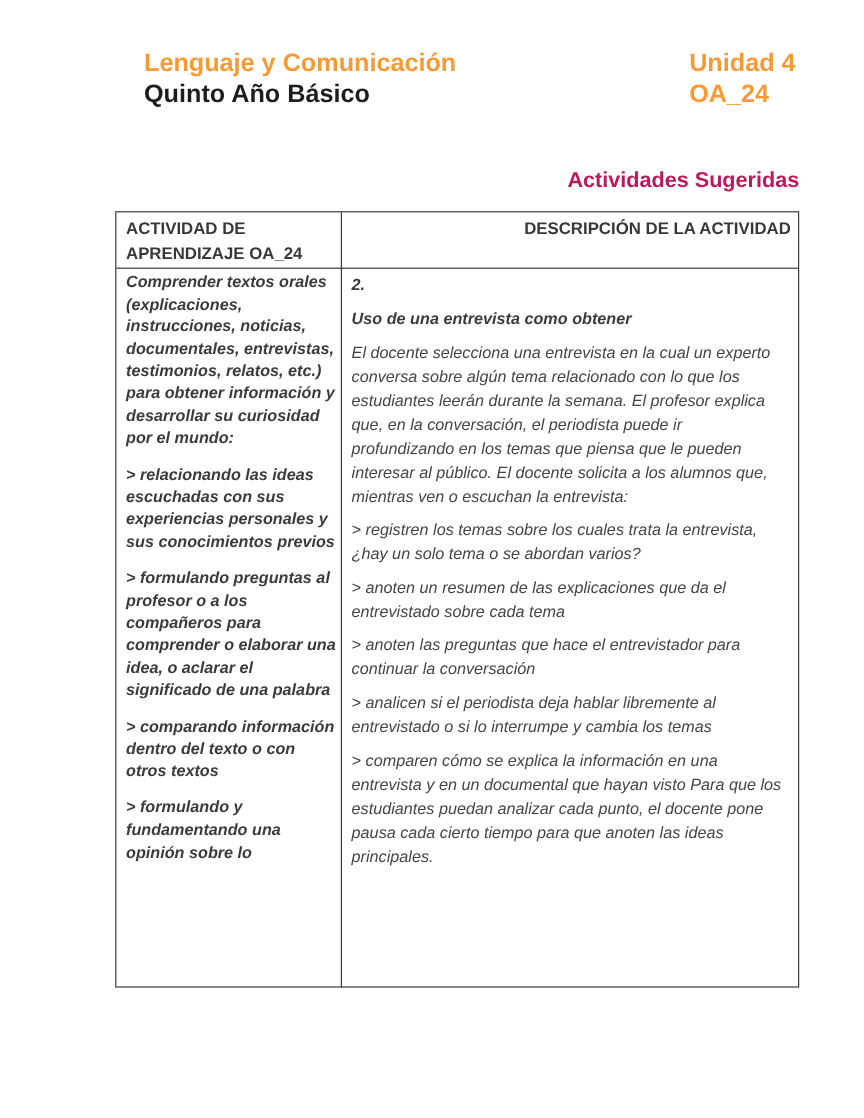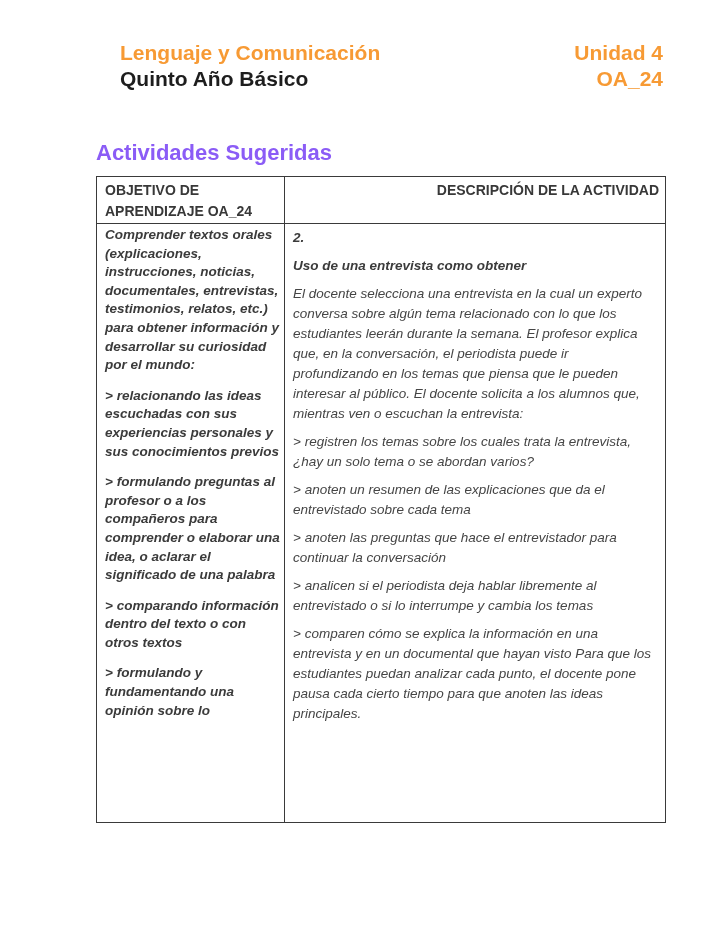--- a/index.html
+++ b/index.html
@@ -31,38 +31,37 @@
     color: #f79a34;
     line-height: 26px;
   }
   .hdr-left .grade {
     font-size: 21px;
     font-weight: bold;
     color: #1d1d1d;
     line-height: 26px;
   }
   .hdr-right {
-    text-align: right;
     font-size: 21px;
     font-weight: bold;
     color: #f79a34;
     line-height: 26px;
   }
 
   
   .page-title {
     position: absolute;
     left: 76px;
     top: 140px;
     width: 570px;
     margin: 0;
-    text-align: left;
-    font-size: 22px;
+    text-align: right;
+    font-size: 18px;
     font-weight: bold;
-    color: #8b5cf6;
+    color: #be185d;
   }
 
   
   .activities-table {
     position: absolute;
     left: 76px;
     top: 176px;
     width: 570px;
     height: 647px;
     border: 1px solid #3a3a3a;
@@ -121,21 +120,21 @@
     <div class="hdr-right">
       <div>Unidad 4</div>
       <div>OA_24</div>
     </div>
   </div>
 
   <h1 class="page-title">Actividades Sugeridas</h1>
 
   <div class="activities-table">
     <div class="t-row t-head">
-      <div class="th th-left">OBJETIVO DE APRENDIZAJE OA_24</div>
+      <div class="th th-left">ACTIVIDAD DE APRENDIZAJE OA_24</div>
       <div class="th th-right">DESCRIPCIÓN DE LA ACTIVIDAD</div>
     </div>
     <div class="t-row t-body">
       <div class="td td-left">
           <p>Comprender textos orales (explicaciones, instrucciones, noticias, documentales, entrevistas, testimonios, relatos, etc.) para obtener información y desarrollar su curiosidad por el mundo:</p>
           <p>&gt; relacionando las ideas escuchadas con sus experiencias personales y sus conocimientos previos</p>
           <p>&gt; formulando preguntas al profesor o a los compañeros para comprender o elaborar una idea, o aclarar el significado de una palabra</p>
           <p>&gt; comparando información dentro del texto o con otros textos</p>
           <p>&gt; formulando y fundamentando una opinión sobre lo</p>
         </div>

